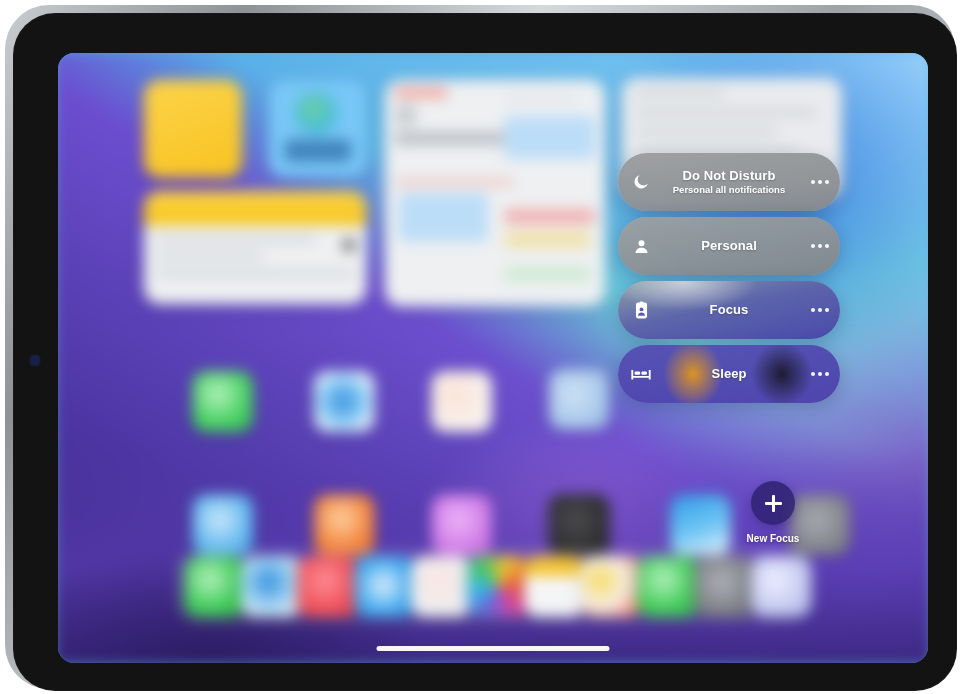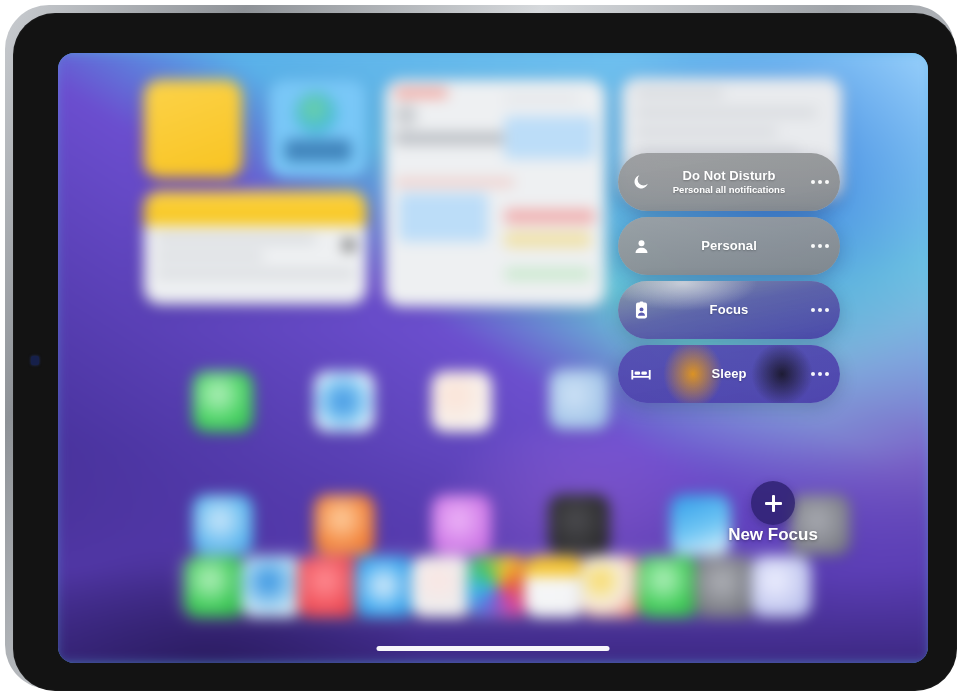--- a/index.html
+++ b/index.html
@@ -278,22 +278,22 @@
   #new-focus-button .plus {
     position: relative; width: 17px; height: 17px;
   }
   #new-focus-button .plus:before,
   #new-focus-button .plus:after {
     content:""; position:absolute; background:#fff; border-radius:1px;
   }
   #new-focus-button .plus:before { left: 7px; top: 0; width: 3px; height: 17px; }
   #new-focus-button .plus:after  { left: 0; top: 7px; width: 17px; height: 3px; }
   #new-focus-label {
-    margin-top: 0;
-    font-size: 17px; font-weight: 600; color: #fff;
+    margin-top: 8px;
+    font-size: 10px; font-weight: 600; color: #fff;
     text-shadow: 0 1px 3px rgba(0,0,0,.35);
     white-space: nowrap;
   }
 </style>
 </head>
 <body>
 
 <div id="device-frame">
   <div id="device-body">
 

